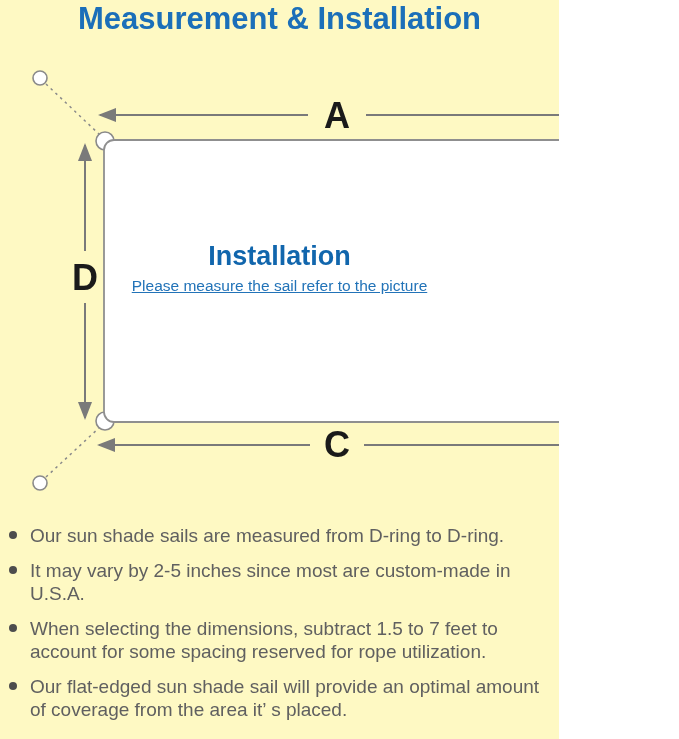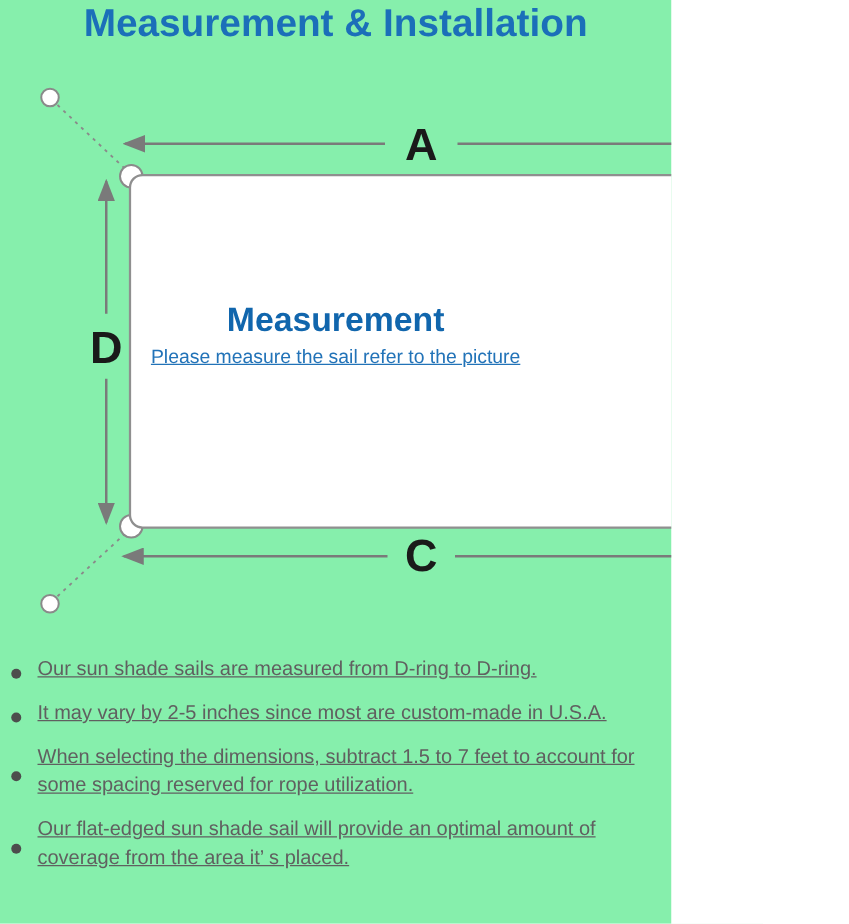--- a/index.html
+++ b/index.html
@@ -1,22 +1,23 @@
 <!DOCTYPE html>
 <html><head>
 <meta charset="utf-8">
 <style>
   html, body { margin: 0; padding: 0; background: #ffffff; }
   .page {
     position: relative;
     width: 537px;
     height: 739px;
-    background: #86efac;
+    background: #fef9c3;
     overflow: hidden;
     font-family: "Liberation Sans", sans-serif;
+    padding-left: 22px;
   }
   .page-title {
     position: absolute;
     top: 1px; left: 0; right: 0;
     margin: 0;
     text-align: center;
     font-size: 31px;
     font-weight: 700;
     letter-spacing: 0px;
     color: #1b6fb9;
@@ -52,26 +53,25 @@
     text-decoration: underline;
   }
   .notes {
     position: absolute;
     top: 524px; left: 9px; right: 14px;
     margin: 0; padding: 0;
     list-style: none;
   }
   .notes li {
     display: flex;
-    align-items: center;
+    align-items: flex-start;
     margin: 0 0 12px 0;
-    font-size: 16px;
+    font-size: 19px;
     line-height: 23px;
     color: #606060;
-    text-decoration: underline;
   }
   .bullet-dot {
     flex: 0 0 auto;
     width: 8px; height: 8px;
     margin: 7px 13px 0 0;
     border-radius: 50%;
     background: #4d4d4d;
   }
 </style>
 </head>
@@ -126,21 +126,21 @@
       <line x1="593" y1="248" x2="593" y2="363" marker-end="url(#ah)"></line>
     </g>
 
     <text class="dim-label" x="337" y="73">A</text>
     <text class="dim-label" x="593" y="235">B</text>
     <text class="dim-label" x="337" y="402">C</text>
     <text class="dim-label" x="85" y="235">D</text>
   </svg>
 
   <div class="center-text">
-    <h2>Measurement</h2>
+    <h2>Installation</h2>
     <p>Please measure the sail refer to the picture</p>
   </div>
 
   <ul class="notes">
     <li>
       <span class="bullet-dot"></span>
       <span>Our sun shade sails are measured from D-ring to D-ring.</span>
     </li>
     <li>
       <span class="bullet-dot"></span>

